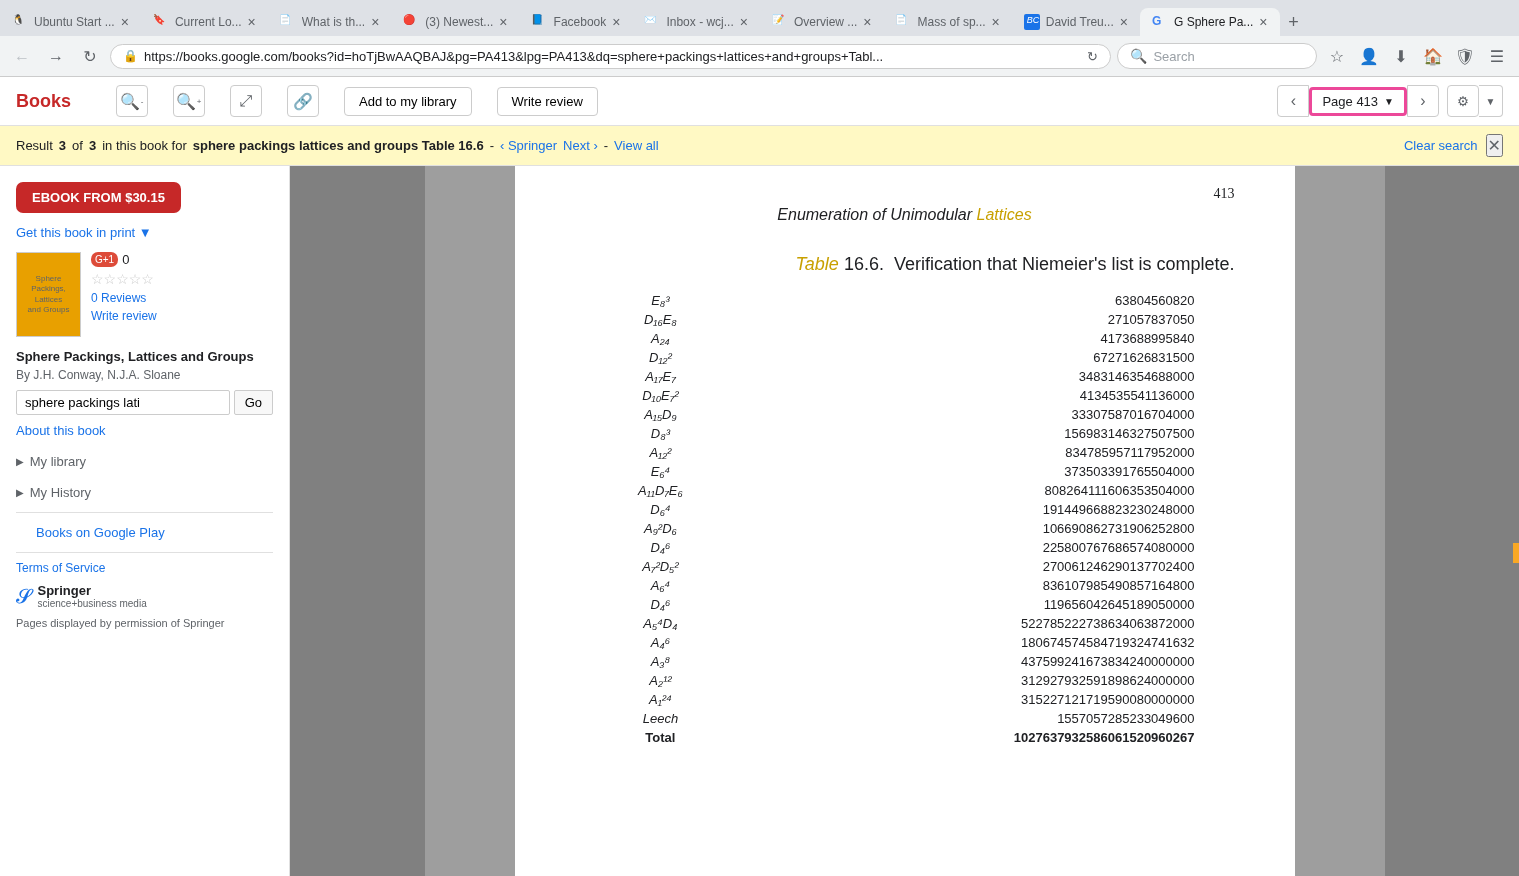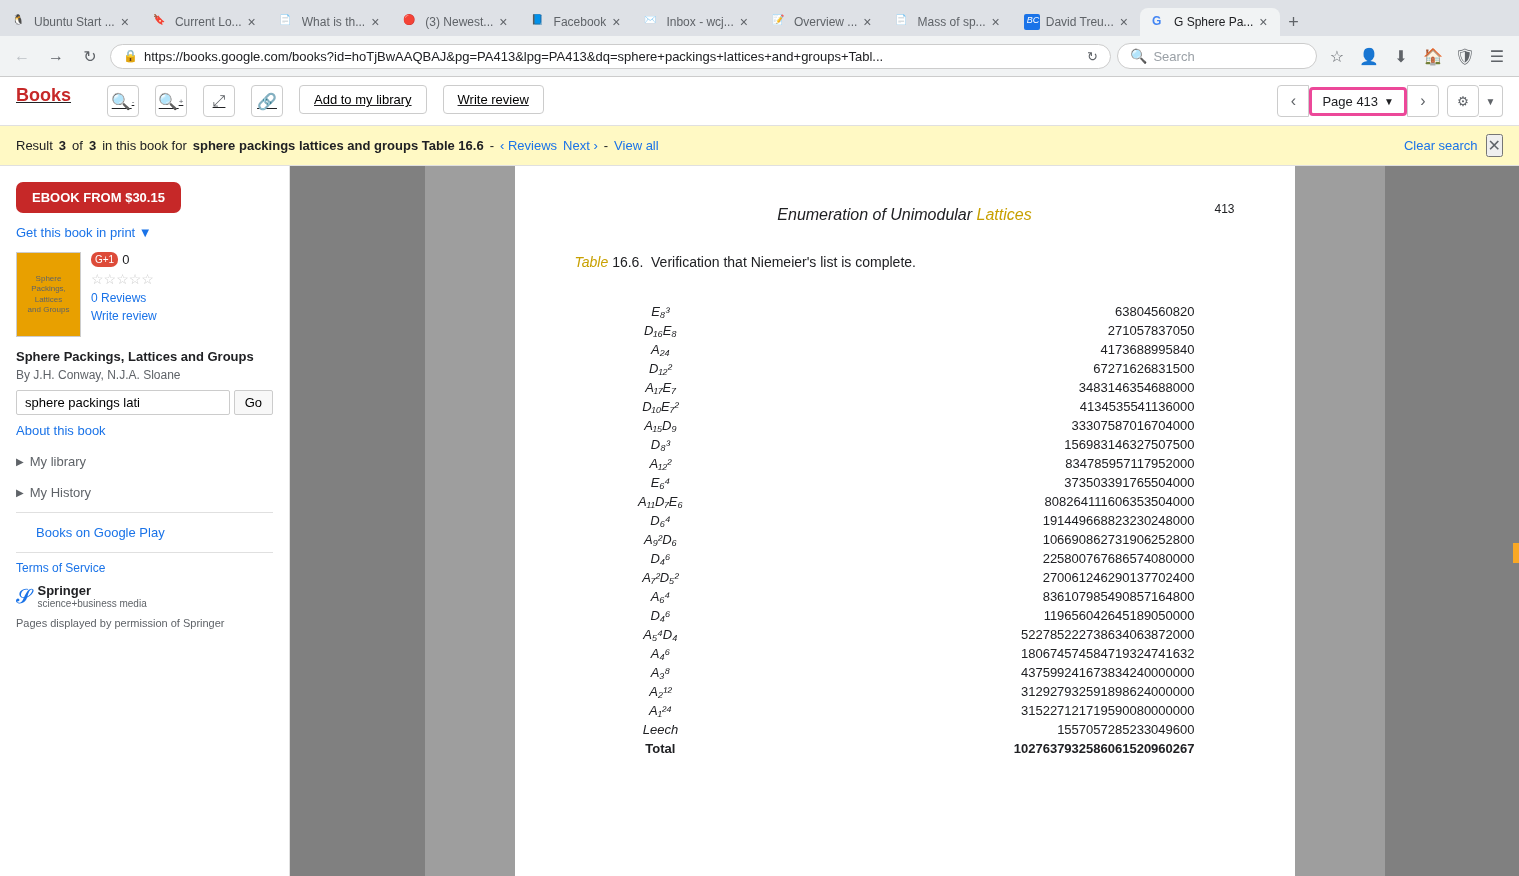--- a/index.html
+++ b/index.html
@@ -52,43 +52,43 @@
     .terms-link { color: #1a73e8; font-size: 12px; cursor: pointer; display: block; margin-bottom: 8px; }
     .publisher-logo { display: flex; align-items: center; gap: 6px; margin-top: 8px; }
     .publisher-icon { font-size: 20px; color: #1a73e8; }
     .publisher-name { font-size: 13px; font-weight: bold; color: #202124; }
     .publisher-sub { font-size: 10px; color: #5f6368; }
     .pages-notice { font-size: 11px; color: #5f6368; margin-top: 8px; }
 
     
     .book-toolbar { display: flex; align-items: center; justify-content: space-between; background: white; border-bottom: 1px solid #e0e0e0; padding: 8px 16px; }
     .books-logo { color: #c62828; font-size: 18px; font-weight: bold; cursor: pointer; margin-right: 20px; }
-    .toolbar-left { display: flex; align-items: flex-start; gap: 16px; text-decoration: underline; }
+    .toolbar-left { display: flex; align-items: center; gap: 25px; }
     .toolbar-right { display: flex; align-items: center; gap: 8px; }
     .toolbar-btn { width: 32px; height: 32px; border-radius: 4px; border: 1px solid #ccc; background: white; cursor: pointer; display: flex; align-items: center; justify-content: center; color: #5f6368; font-size: 16px; }
     .page-selector { display: flex; align-items: center; border: 3px solid #ec4899; border-radius: 4px; padding: 4px 10px; cursor: pointer; gap: 6px; font-size: 13px; }
     .add-library-btn { background: white; border: 1px solid #ccc; border-radius: 4px; padding: 6px 14px; cursor: pointer; font-size: 13px; }
     .write-review-btn { background: white; border: 1px solid #ccc; border-radius: 4px; padding: 6px 14px; cursor: pointer; font-size: 13px; }
     .settings-btn { width: 32px; height: 32px; border: 1px solid #ccc; border-radius: 4px; background: white; cursor: pointer; display: flex; align-items: center; justify-content: center; color: #5f6368; }
     .dropdown-btn { width: 24px; height: 32px; border: 1px solid #ccc; border-left: none; border-radius: 0 4px 4px 0; background: white; cursor: pointer; display: flex; align-items: center; justify-content: center; color: #5f6368; font-size: 10px; }
 
     
     .search-banner { background: #fff9c4; padding: 8px 16px; font-size: 13px; display: flex; align-items: center; justify-content: space-between; border-bottom: 1px solid #e0e0e0; }
     .search-banner-left { display: flex; align-items: center; gap: 6px; flex-wrap: wrap; }
     .search-banner-link { color: #1a73e8; cursor: pointer; }
     .clear-search-link { color: #1a73e8; cursor: pointer; font-size: 13px; }
     .close-banner-btn { color: #5f6368; cursor: pointer; margin-left: 8px; font-size: 16px; }
 
     
     .content-area { flex: 1; overflow-y: auto; background: #808080; display: flex; justify-content: center; }
     .page-wrapper { background: white; width: 780px; min-height: 100%; padding: 40px 60px; position: relative; }
-    .page-number-top { position: absolute; top: 36px; right: 60px; font-size: 12px; }
+    .page-number-top { position: absolute; top: 20px; right: 60px; font-size: 14px; font-family: Liberation Serif, serif; }
     .page-heading { text-align: center; font-size: 16px; margin-bottom: 30px; font-style: italic; }
     .page-heading .highlight { color: #c8a000; }
-    .table-title { text-align: left; font-size: 14px; margin-bottom: 32px; }
+    .table-title { text-align: right; font-size: 18px; margin-bottom: 16px; }
     .table-title .table-word { color: #c8a000; font-style: italic; }
 
     .data-table { width: 100%; border-collapse: collapse; font-size: 13px; }
     .data-table td { padding: 2px 20px; text-align: center; }
     .data-table td:first-child { text-align: center; font-style: italic; }
     .data-table td:last-child { text-align: right; padding-right: 40px; }
 
     
     .content-area::-webkit-scrollbar { width: 8px; }
     .content-area::-webkit-scrollbar-track { background: #e0e0e0; }
@@ -207,21 +207,21 @@
 
 <div class="search-banner">
   <div class="search-banner-left">
     <span>Result</span>
     <strong>3</strong>
     <span>of</span>
     <strong>3</strong>
     <span>in this book for</span>
     <strong>sphere packings lattices and groups Table 16.6</strong>
     <span>-</span>
-    <a class="search-banner-link">‹ Reviews</a>
+    <a class="search-banner-link">‹ Springer</a>
     <a class="search-banner-link">Next ›</a>
     <span>-</span>
     <a class="search-banner-link">View all</a>
   </div>
   <div style="display:flex; align-items:center;">
     <a class="clear-search-link">Clear search</a>
     <button class="close-banner-btn">✕</button>
   </div>
 </div>
 

